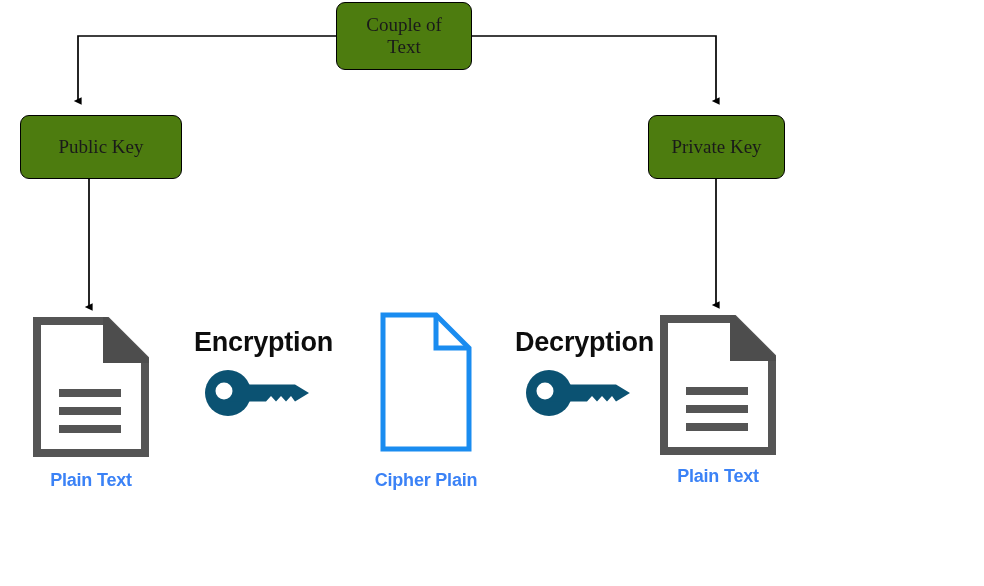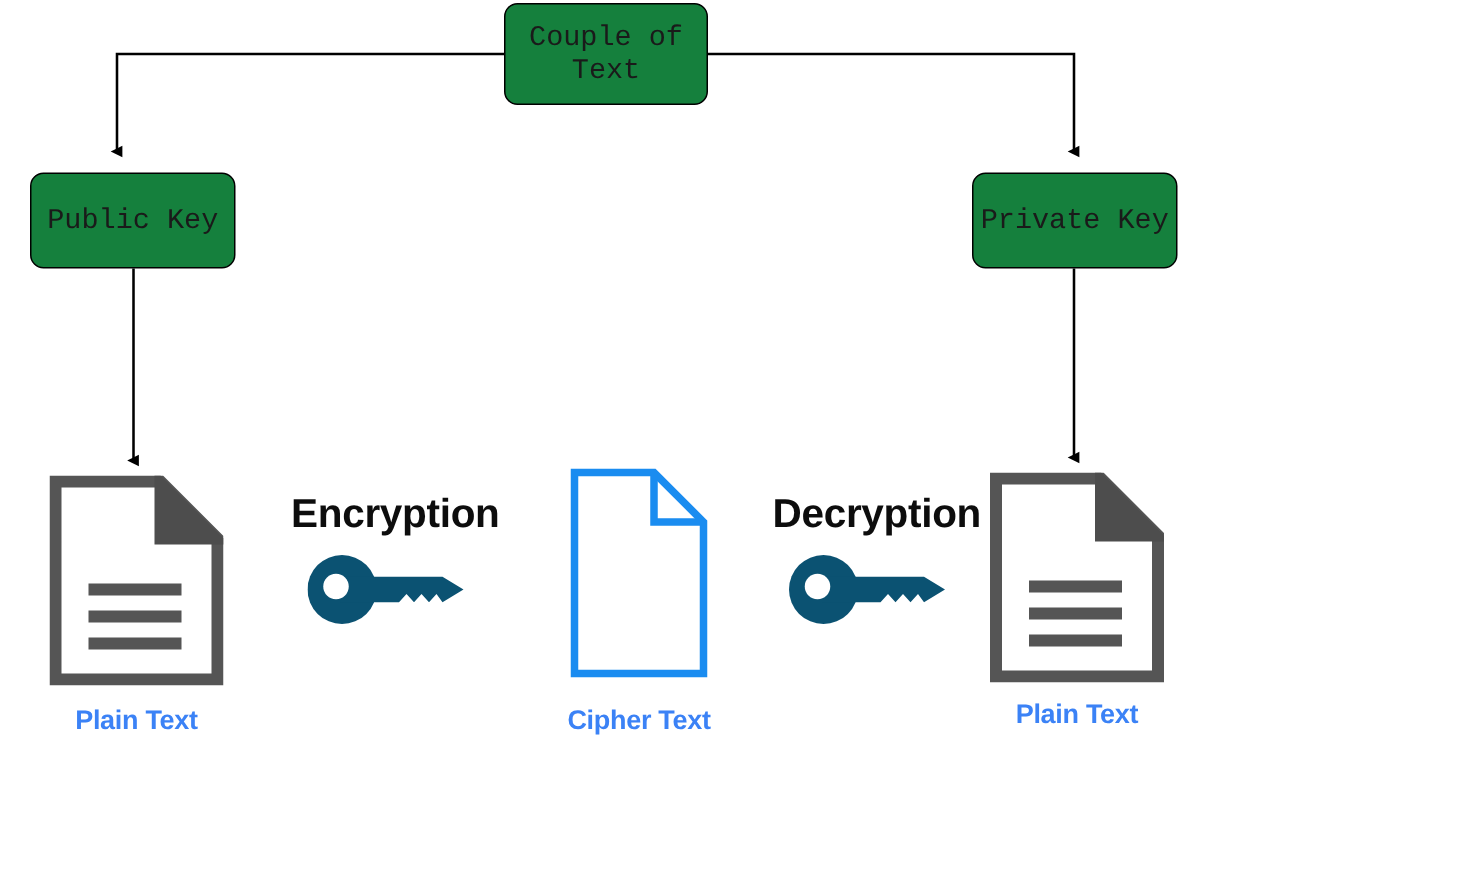--- a/index.html
+++ b/index.html
@@ -16,41 +16,41 @@
     width: 984px;
     height: 586px;
     background: #ffffff;
     overflow: hidden;
   }
   .node-box {
     position: absolute;
     box-sizing: border-box;
     border: 1.6px solid #000000;
     border-radius: 9px;
-    background: #15803d;
+    background: #4d7c0f;
     display: flex;
     align-items: center;
     justify-content: center;
     text-align: center;
     color: #1a1a1a;
     font-size: 19px;
     line-height: 1.18;
-    font-family: Liberation Mono, monospace;
+    font-family: Liberation Serif, serif;
     font-weight: 400;
   }
   #box-couple-keys {
     left: 336px;
     top: 2px;
     width: 136px;
     height: 68px;
   }
   #box-public-key {
     left: 20px;
     top: 115px;
-    width: 137px;
+    width: 162px;
     height: 64px;
   }
   #box-private-key {
     left: 648px;
     top: 115px;
     width: 137px;
     height: 64px;
     text-align: right;
   }
   #connectors {
@@ -182,21 +182,21 @@
 
     <circle cx="19" cy="21" r="8.5" fill="#ffffff"></circle>
   </svg>
 
   <svg class="doc-icon" style="left:380px; top:312px;" width="92" height="140" viewBox="0 0 92 140" xmlns="http://www.w3.org/2000/svg">
     <path d="M 3 3 L 56 3 L 89 36 L 89 137 L 3 137 Z" fill="#ffffff" stroke="#1a8cf0" stroke-width="5" stroke-linejoin="miter"></path>
 
     <path d="M 56 3 L 56 36 L 89 36" fill="none" stroke="#1a8cf0" stroke-width="5" stroke-linejoin="miter"></path>
   </svg>
 
-  <div class="caption" style="left:346px; top:470px; width:160px;">Cipher Text</div>
+  <div class="caption" style="left:346px; top:470px; width:160px;">Cipher Plain</div>
 
   <div class="op-label" style="left:515px; top:327px;">Decryption</div>
 
   <svg class="key-icon" style="left:526px; top:370px;" width="108" height="46" viewBox="0 0 108 46" xmlns="http://www.w3.org/2000/svg">
     <g fill="#0b5272">
       <circle cx="23" cy="23" r="23"></circle>
       <path d="M 22 14.5
                L 79 14.5
                L 90 14.5
                L 104 23

